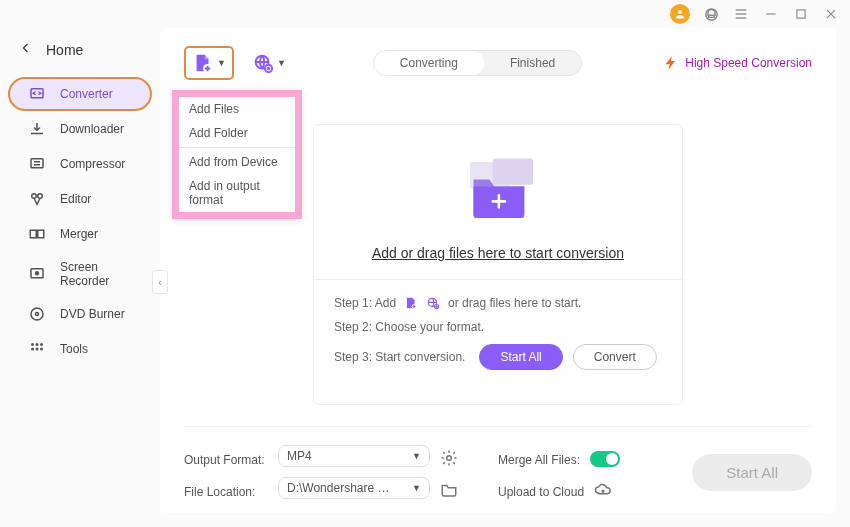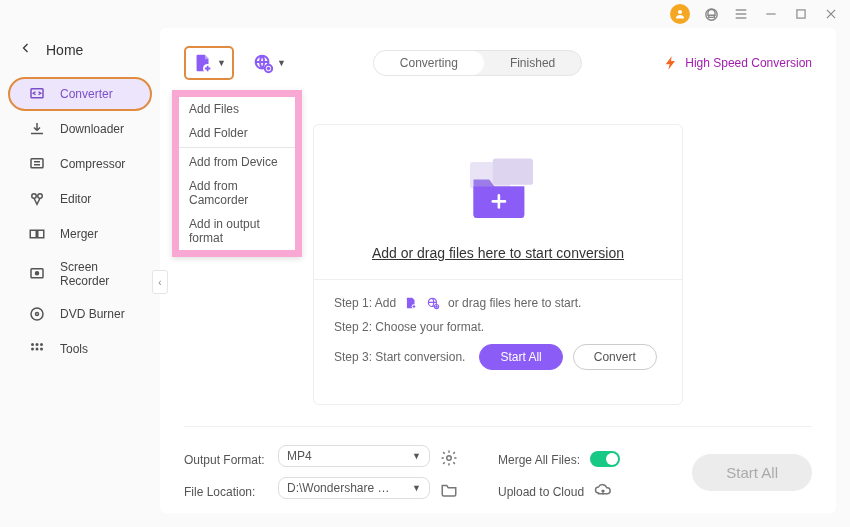--- a/index.html
+++ b/index.html
@@ -216,21 +216,20 @@
           </svg>
         <span>High Speed Conversion</span>
       </div>
     </div>
 
     <div class="dropdown">
       <div>Add Files</div>
       <div>Add Folder</div>
       <div class="divider"></div>
       <div>Add from Device</div>
-      <div>Add from Camcorder</div>
       <div>Add in output format</div>
     </div>
 
     <div class="content-card">
       <div class="drop-zone">
         <div class="folder-illustration">
           <svg viewBox="0 0 100 80" width="90" height="70">
             <rect x="18" y="8" width="46" height="30" rx="3" fill="#e9e4f5"></rect>
             <rect x="44" y="4" width="46" height="30" rx="3" fill="#ddd4ef"></rect>
             <path d="M22 28h18l6 8h34v32a4 4 0 01-4 4H26a4 4 0 01-4-4z" fill="#9b7ce8"></path>

